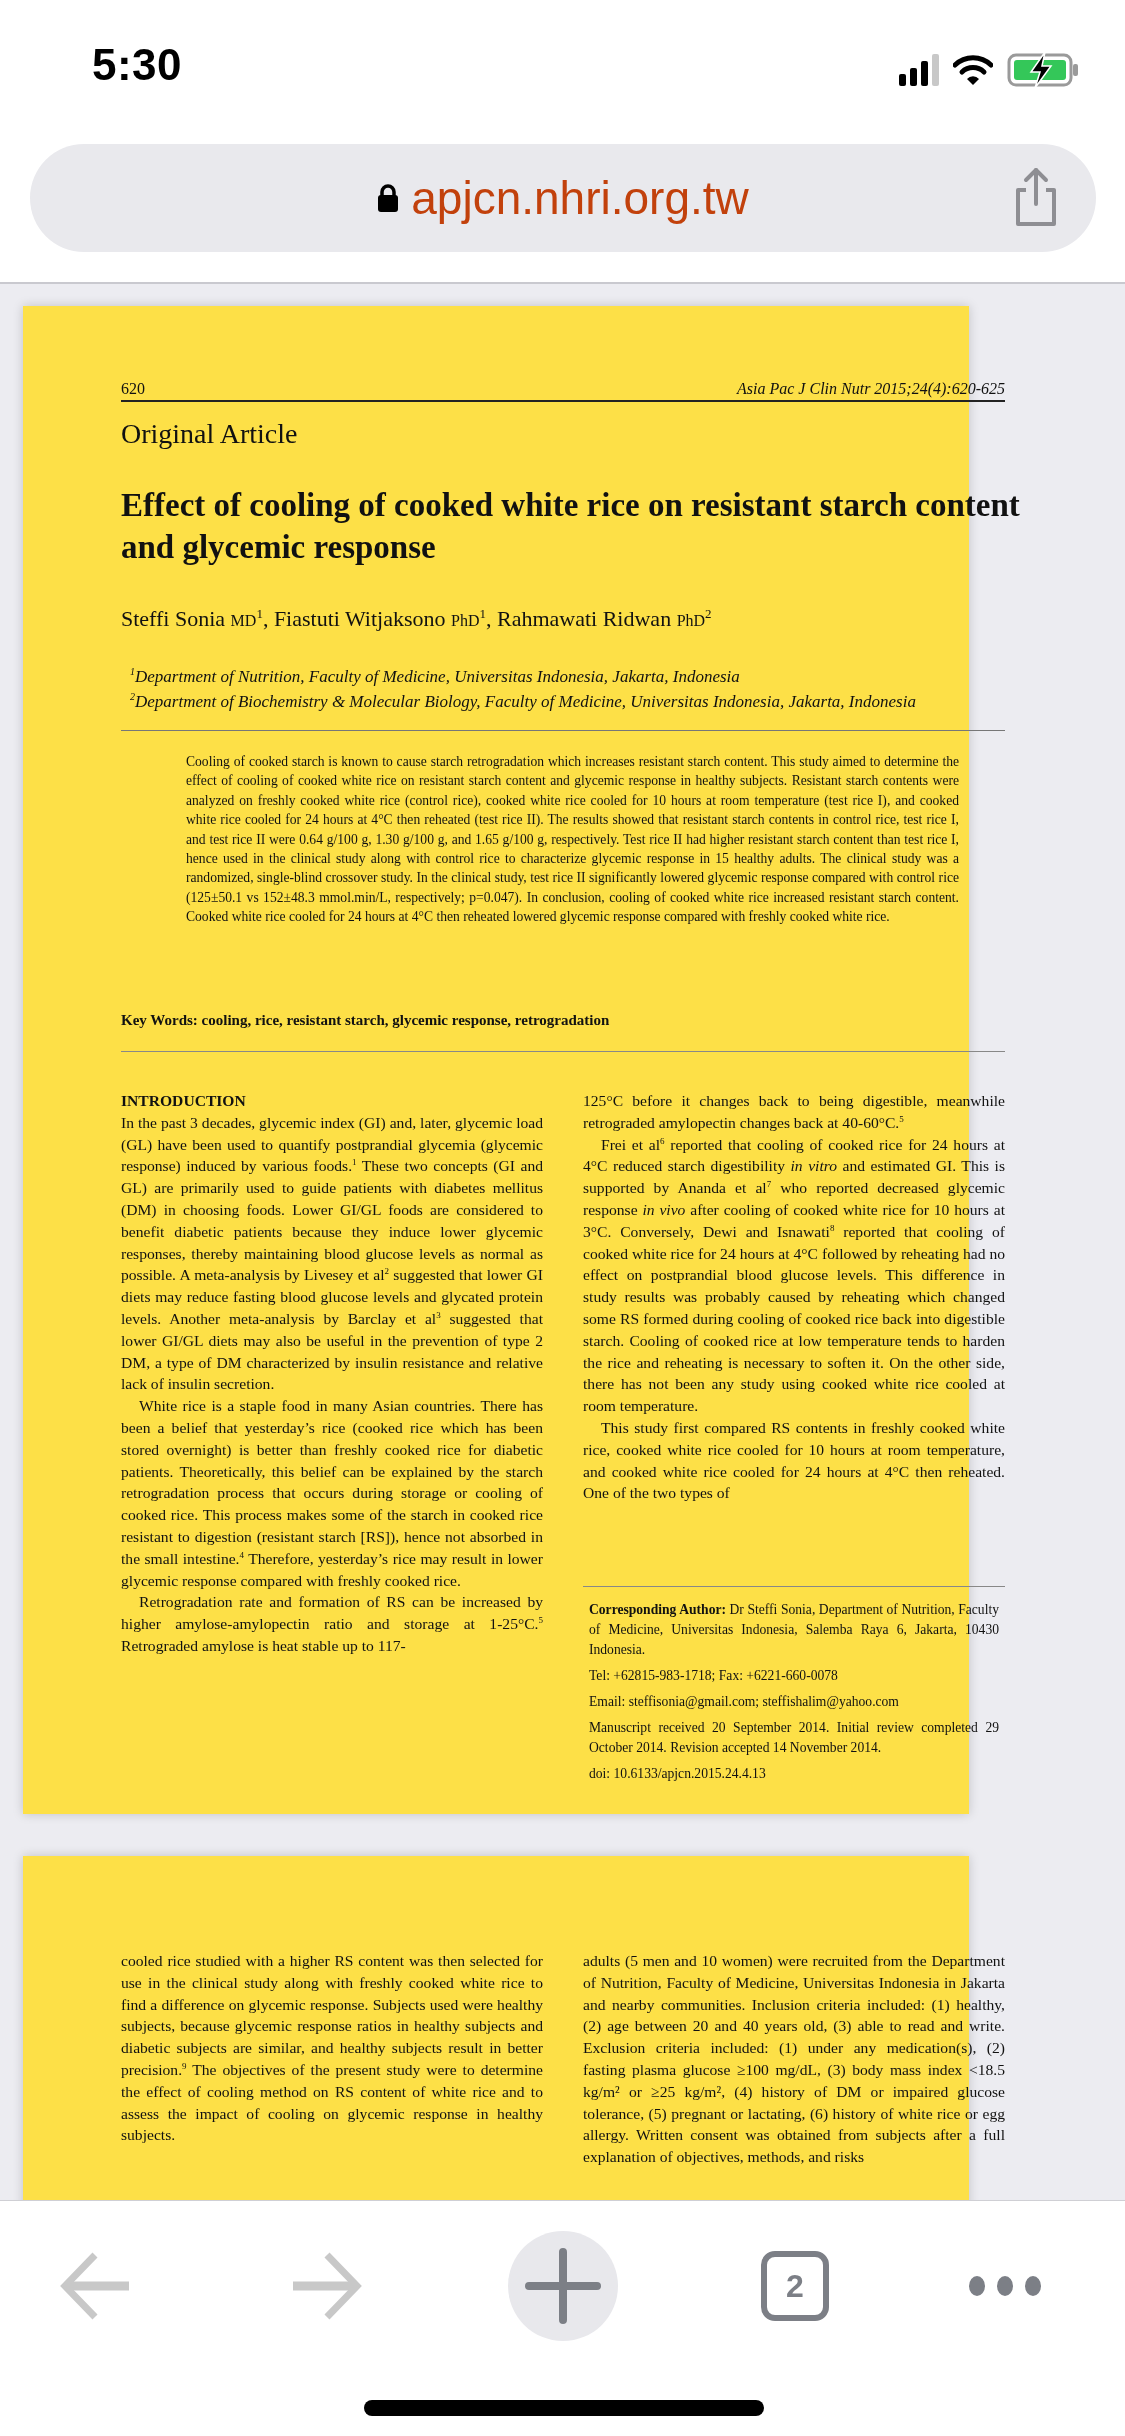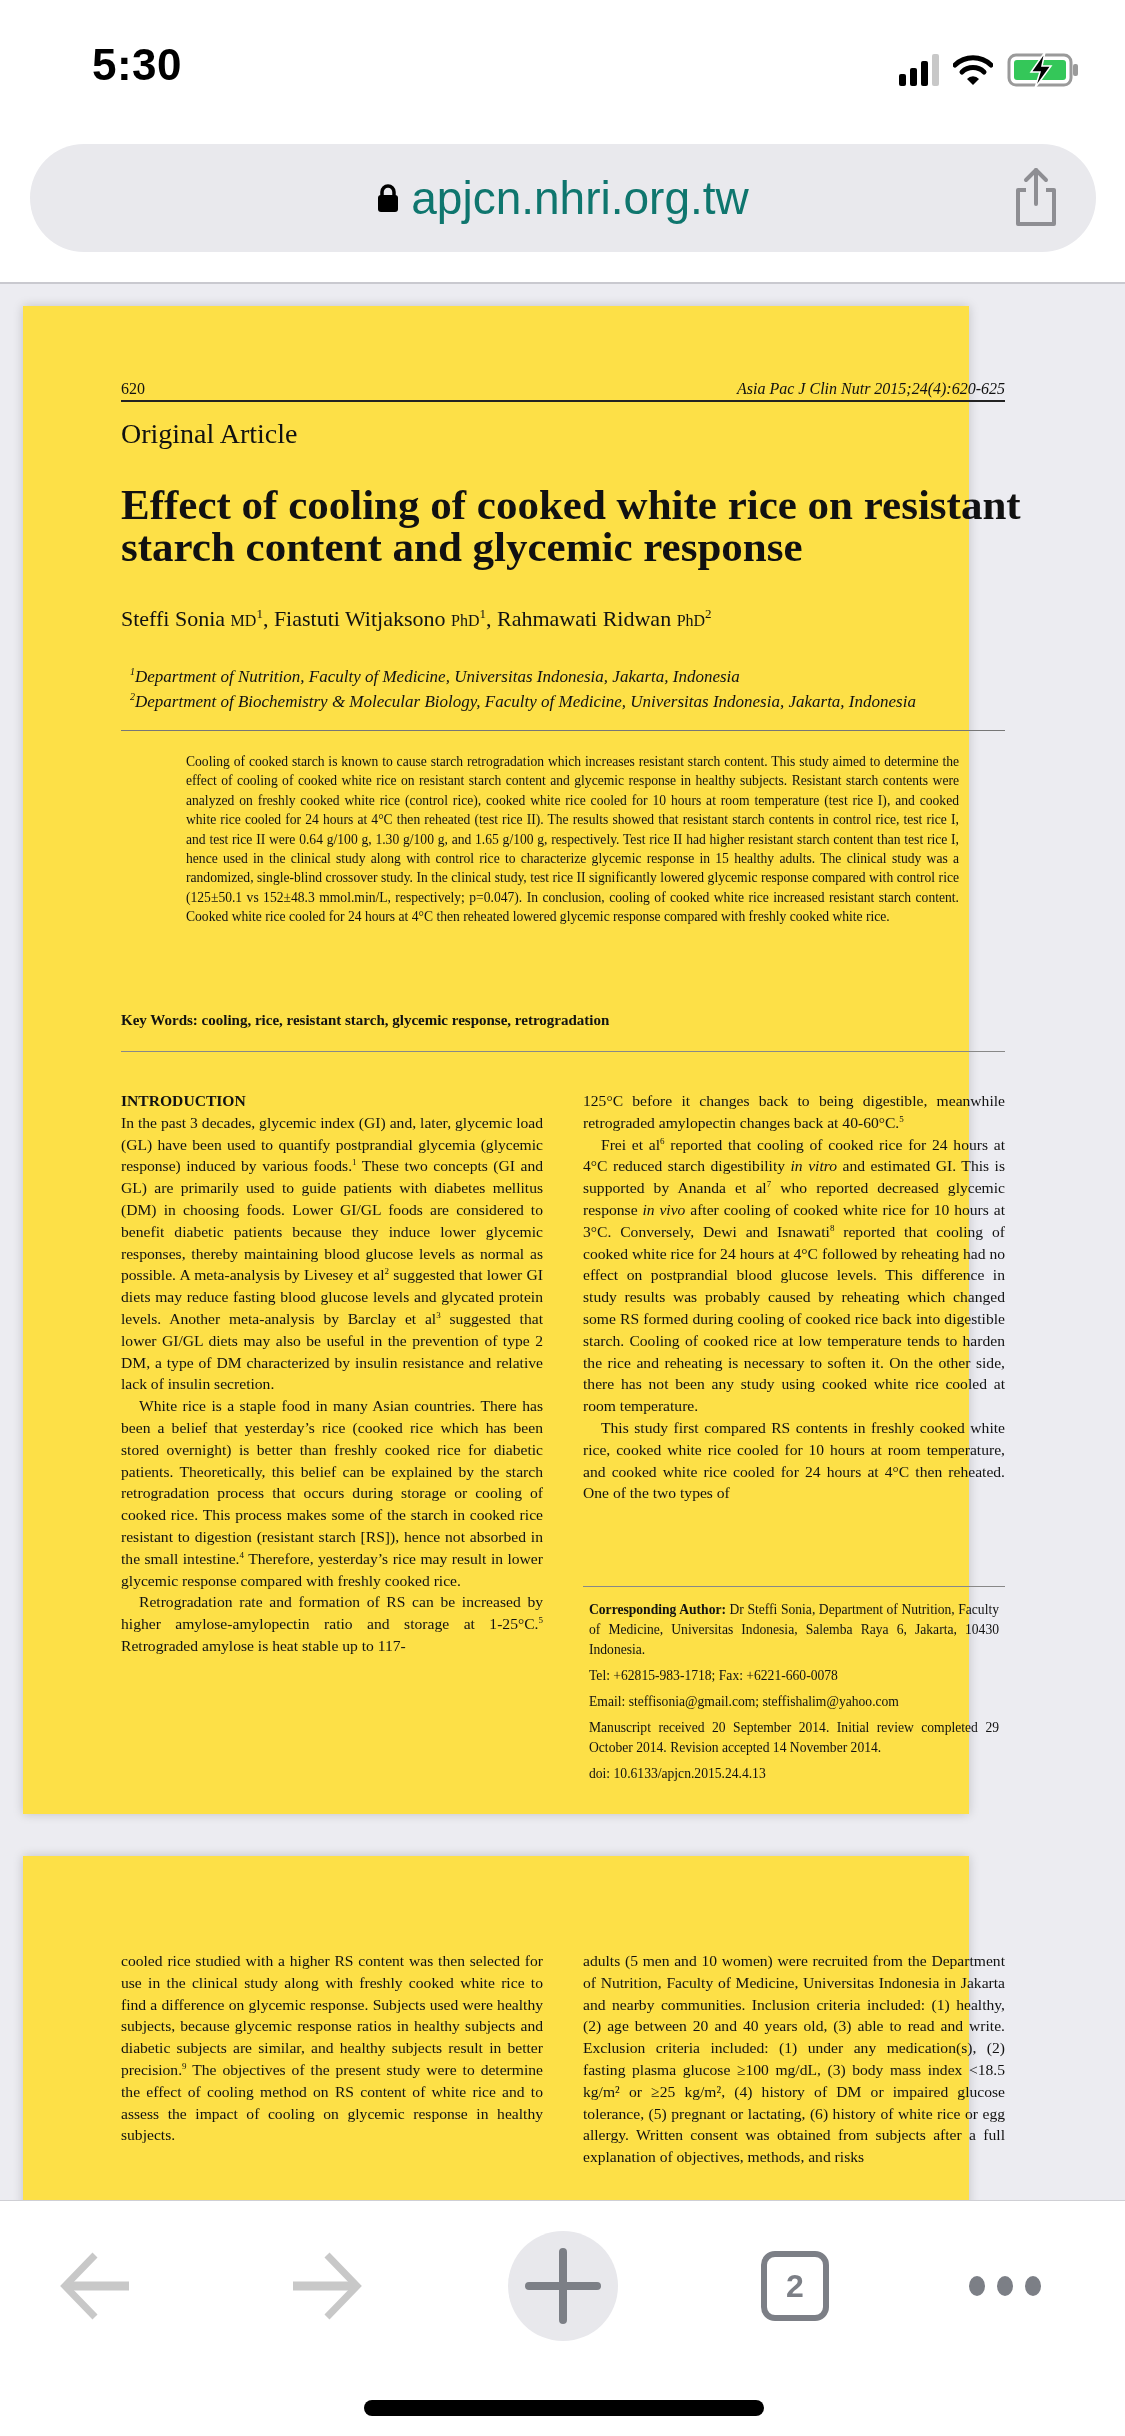--- a/index.html
+++ b/index.html
@@ -10,36 +10,36 @@
   .status-bar { position: absolute; top: 0; left: 0; width: 1125px; height: 140px; background: #fff; padding-left: 40px; }
   .status-time { position: absolute; left: 92px; top: 40px; font-size: 44px; font-weight: 600; color: #000; letter-spacing: 0.5px; }
   .status-icons { position: absolute; right: 44px; top: 52px; display: flex; align-items: center; gap: 14px; }
   .signal { display: flex; align-items: flex-end; gap: 4px; height: 32px; }
   .signal span { width: 7px; background: #000; border-radius: 2px; }
   .signal span.dim { background: #c8c8c8; }
 
   
   .url-bar { position: absolute; left: 30px; top: 144px; width: 1066px; height: 108px; background: #e9e9ed; border-radius: 54px; }
   .url-text-wrap { position: absolute; left: 0; right: 0; top: 0; height: 108px; display: flex; align-items: center; justify-content: center; gap: 12px; }
-  .url-text { font-size: 46px; color: #0f766e; font-family: "Liberation Sans", sans-serif; }
+  .url-text { font-size: 46px; color: #c2410c; font-family: "Liberation Sans", sans-serif; }
   .share-btn { position: absolute; right: 30px; top: 22px; width: 60px; height: 64px; }
 
   
   .viewer { position: absolute; left: 0; top: 282px; width: 1125px; height: 1918px; background: #ececf1; border-top: 2px solid #c9c9cf; overflow: hidden; }
   .page { position: absolute; left: 23px; width: 946px; background: #fde047; box-shadow: 0 0 10px rgba(0,0,0,0.18); }
   .page1 { top: 22px; height: 1508px; }
   .page2 { top: 1572px; height: 400px; }
 
   .serif { font-family: "Liberation Serif", serif; color: #111; }
   .running-head { position: absolute; left: 98px; width: 884px; top: 68px; height: 28px; border-bottom: 2.5px solid #222; font-size: 16px; }
   .running-head .pg { position: absolute; left: 0; bottom: 2px; }
   .running-head .jr { position: absolute; right: 0; bottom: 2px; font-style: italic; }
 
   .article-type { position: absolute; left: 98px; top: 112px; font-size: 28px; }
-  .title { position: absolute; left: 98px; width: 900px; top: 178px; font-size: 43px; font-weight: bold; line-height: 42px; }
+  .title { position: absolute; left: 98px; width: 900px; top: 178px; font-size: 33px; font-weight: bold; line-height: 42px; }
   .authors { position: absolute; left: 98px; top: 300px; font-size: 22px; }
   .authors sup { font-size: 13px; }
   .authors .deg { font-size: 16px; }
   .affils { position: absolute; left: 107px; width: 884px; top: 356px; font-size: 17px; font-style: italic; line-height: 20px; font-family: Liberation Serif, serif; }
   .affils sup { font-size: 10px; }
   .rule1 { position: absolute; left: 98px; width: 884px; top: 424px; border-top: 1.5px solid #777; }
 
   .abstract { position: absolute; left: 163px; width: 773px; top: 446px; font-size: 13.6px; line-height: 19.4px; text-align: justify; }
   .keywords { position: absolute; left: 98px; top: 706px; font-size: 15px; font-weight: bold; }
   .rule2 { position: absolute; left: 98px; width: 884px; top: 745px; border-top: 1.5px solid #888; }

